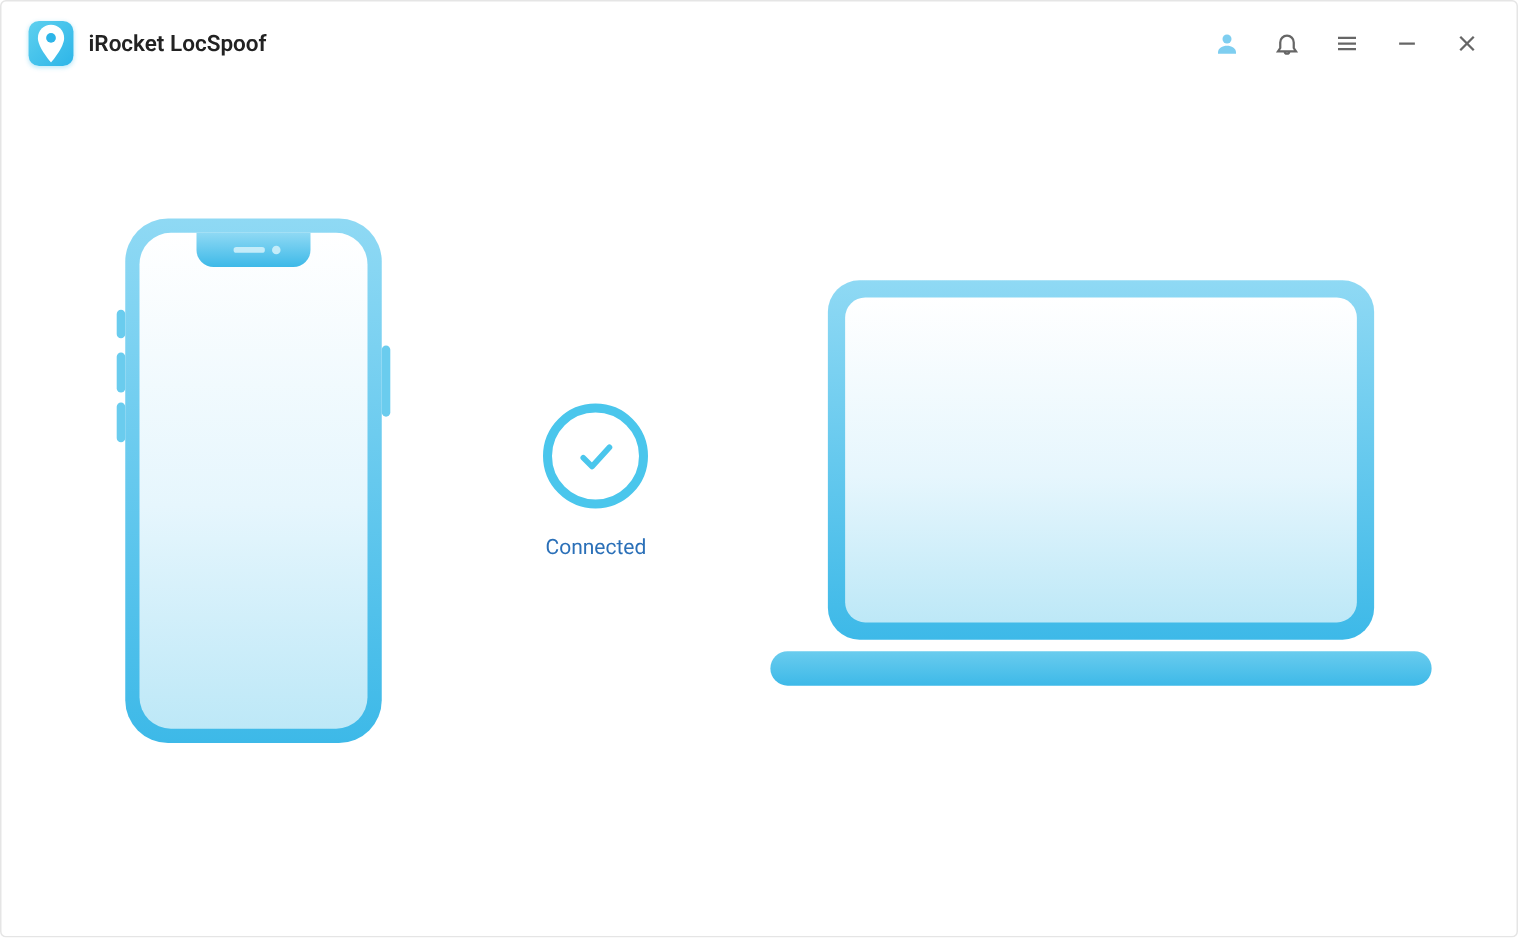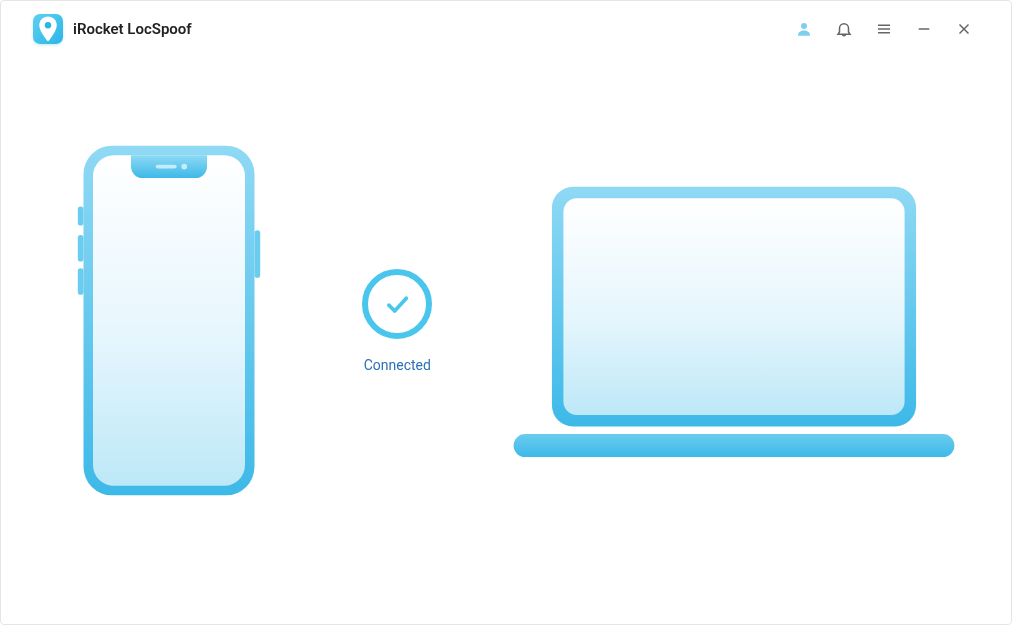--- a/index.html
+++ b/index.html
@@ -4,21 +4,21 @@
 <style>
   * { box-sizing: border-box; margin: 0; padding: 0; }
   html, body { width: 1012px; height: 625px; font-family: -apple-system, BlinkMacSystemFont, "Segoe UI", Roboto, Arial, sans-serif; }
   .window {
     width: 1012px; height: 625px; background: #fff;
     border: 1px solid #e5e5e5; border-radius: 4px;
     display: flex; flex-direction: column; overflow: hidden;
   }
   .titlebar {
     height: 56px; display: flex; align-items: center;
-    padding: 0 32px; gap: 10px;
+    padding: 0 18px; gap: 10px;
   }
   .app-logo {
     width: 30px; height: 30px; border-radius: 7px;
     background: linear-gradient(135deg, #5ed0ef, #2db5e8);
     display: flex; align-items: center; justify-content: center;
     box-shadow: 0 1px 3px rgba(45,181,232,0.3);
   }
   .app-title { font-size: 15px; font-weight: 600; color: #222; }
   .spacer { flex: 1; }
   .winbtn {

